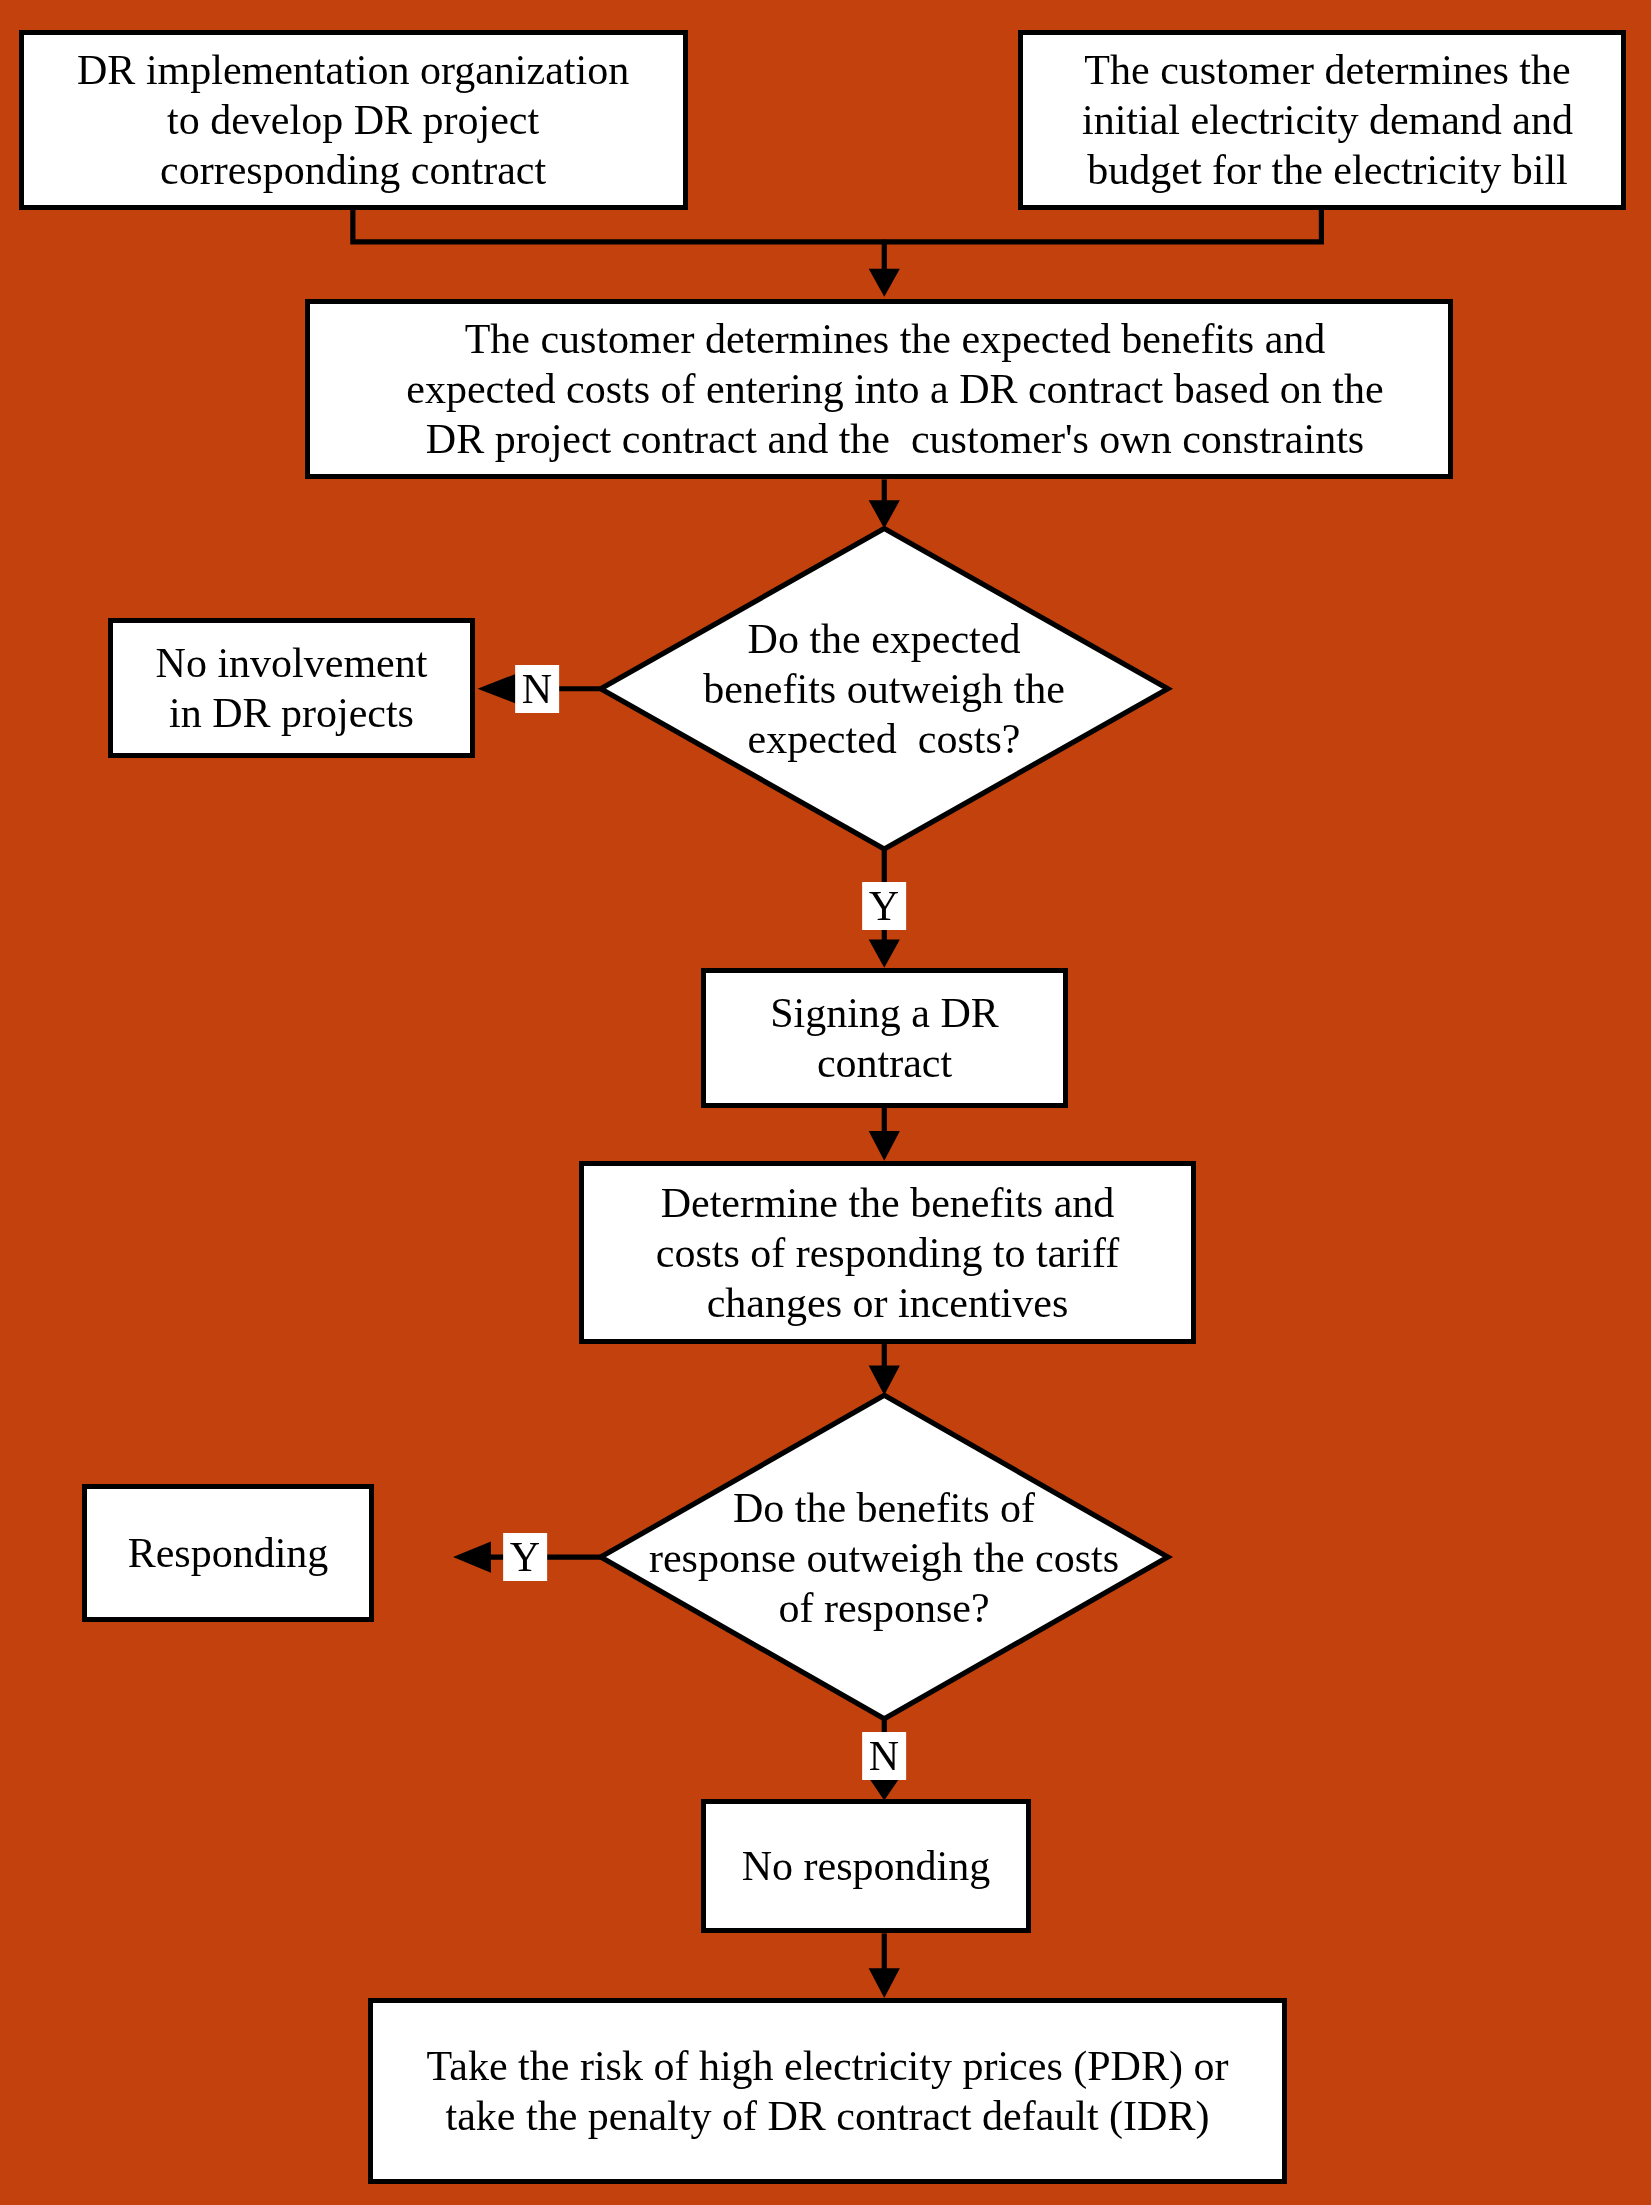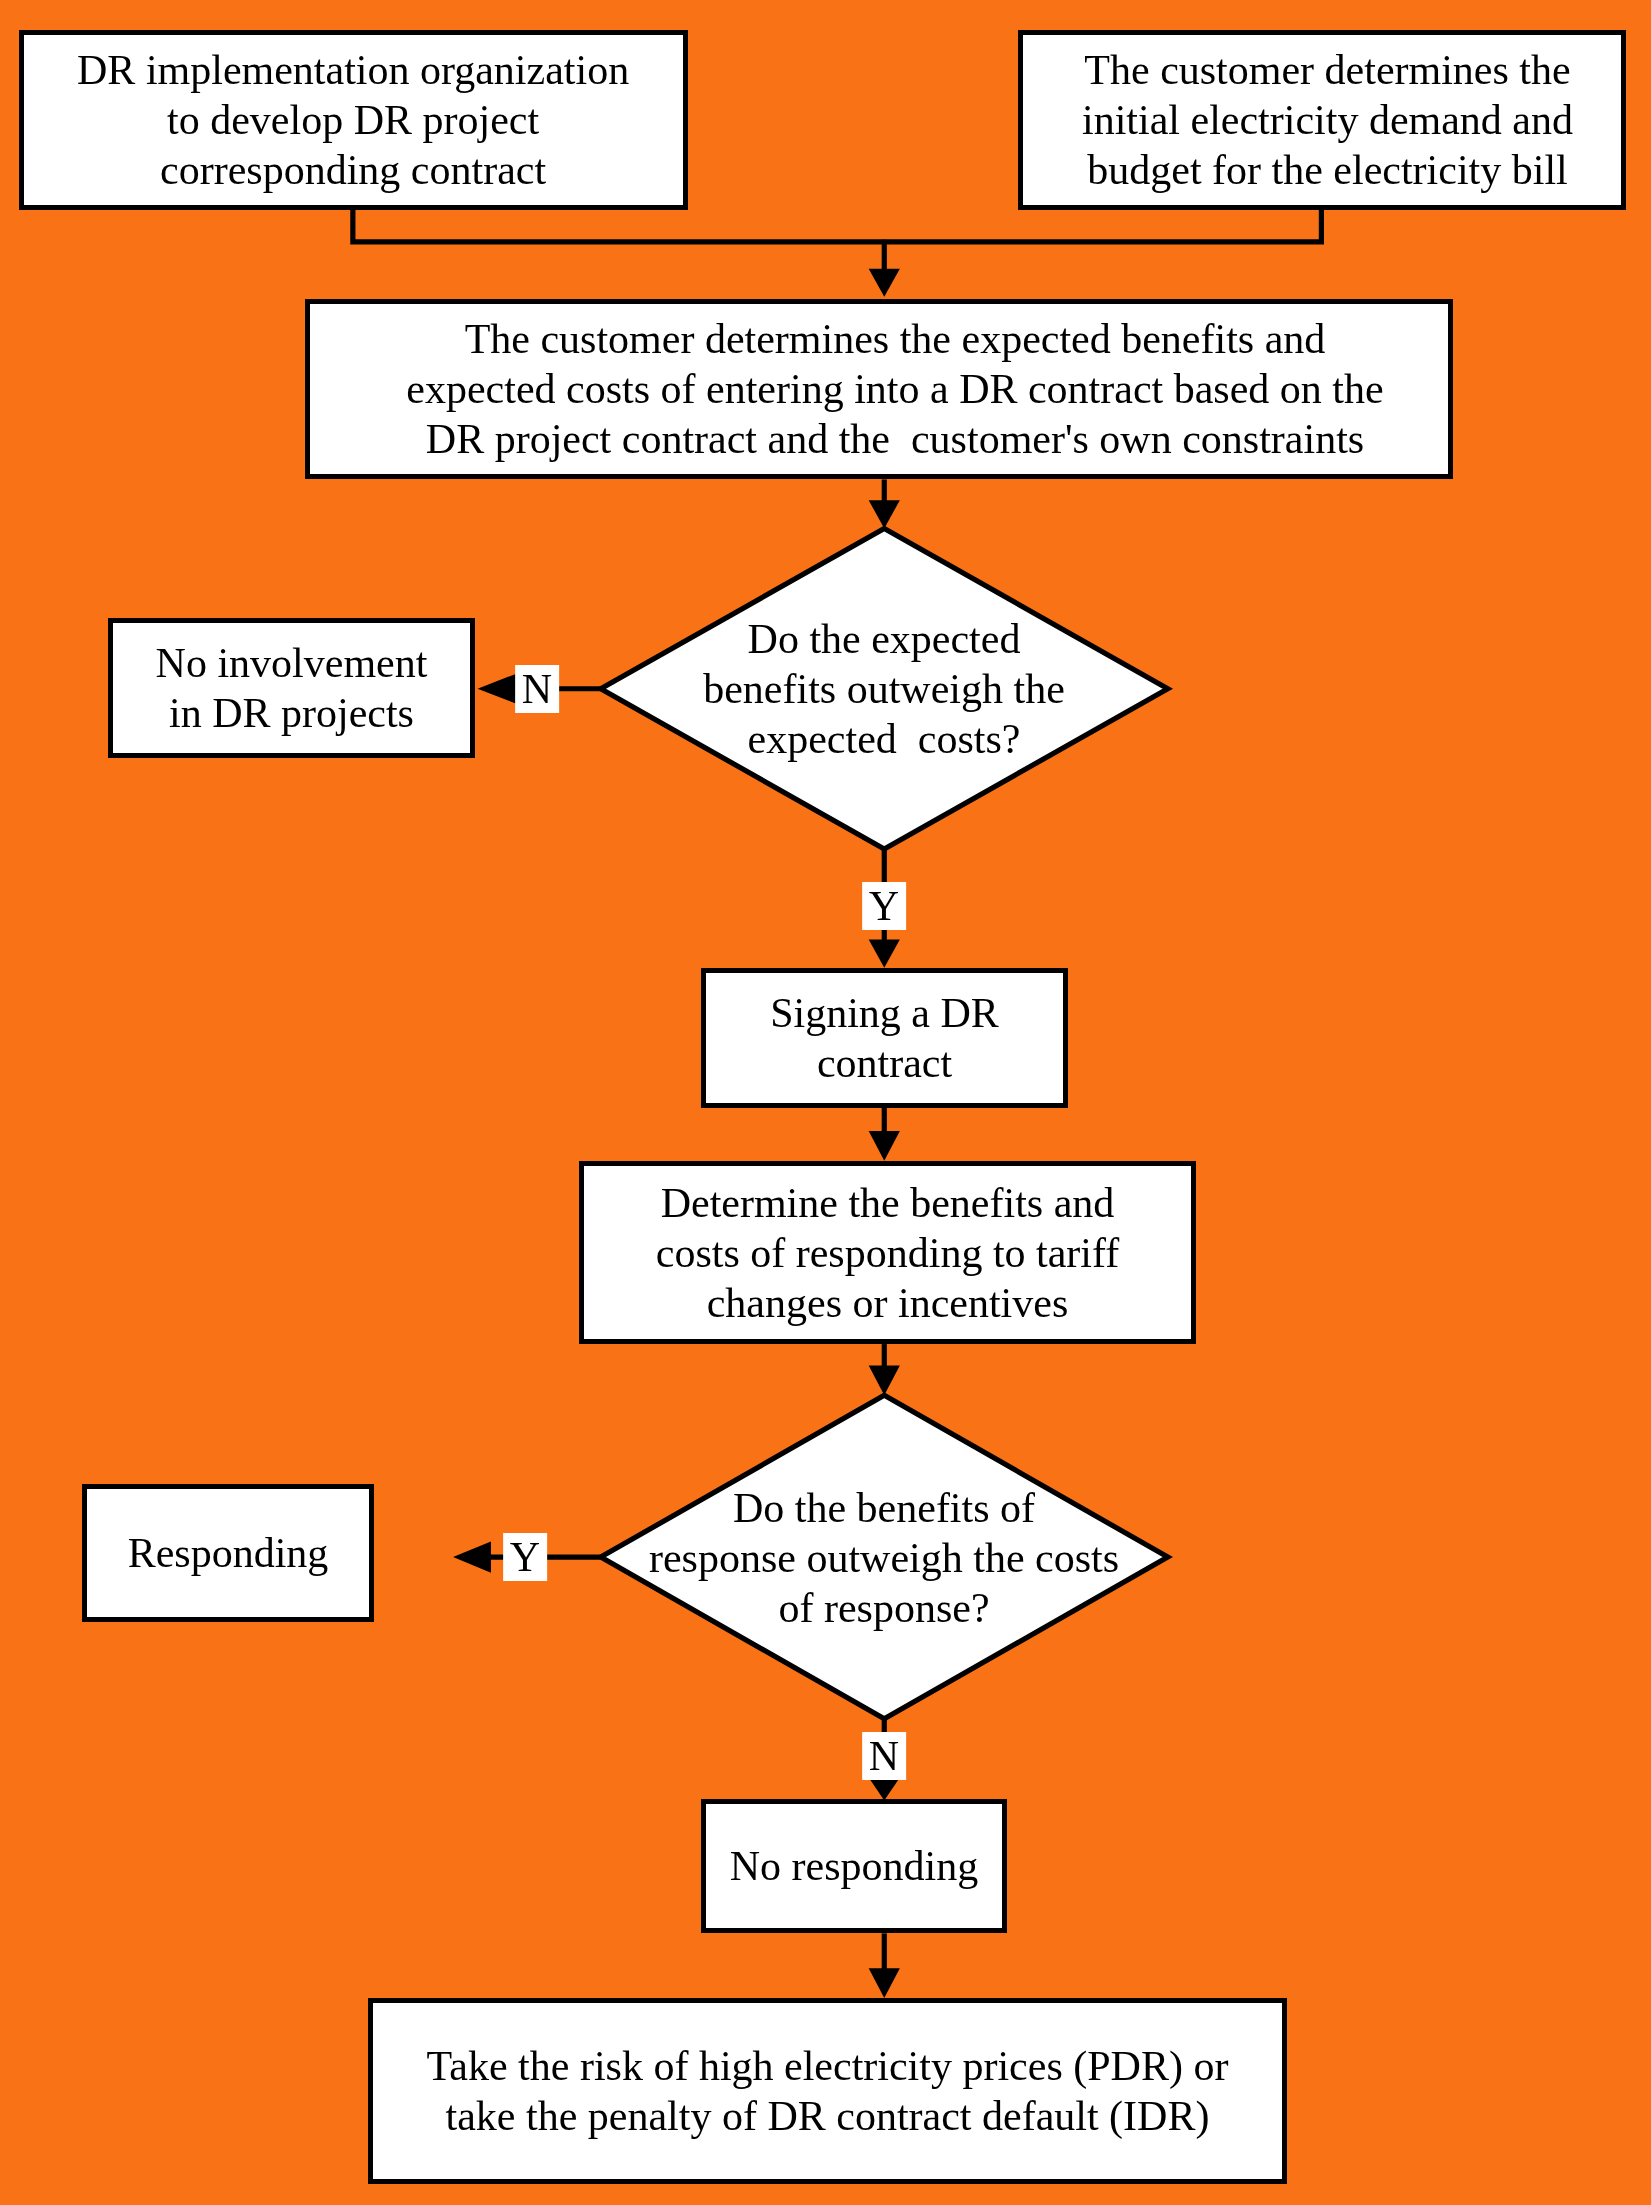--- a/index.html
+++ b/index.html
@@ -1,20 +1,20 @@
 <!DOCTYPE html>
 <html style="font-size:12px"><head>
 <meta charset="utf-8">
 <style>
   html,body{margin:0;padding:0;background:#ffffff;}
   .canvas{
     position:relative;
     width:1652px;
     height:2205px;
-    background:#f97316;
+    background:#c2410c;
     font-family:"Liberation Serif","DejaVu Serif",serif;
     color:#000000;
     overflow:hidden;
   }
   svg.wires{position:absolute;left:0;top:0;z-index:1;}
   .rect-node{
     position:absolute;
     box-sizing:border-box;
     border:5.2px solid #000000;
     background:#ffffff;
@@ -120,21 +120,21 @@
   <div class="rect-node" style="left:579px;top:1161px;width:617px;height:183px;">
     <span>Determine the benefits and
 costs of responding to tariff
 changes or incentives</span>
   </div>
 
   <div class="rect-node" style="left:82px;top:1484px;width:292px;height:138px;">
     <span>Responding</span>
   </div>
 
-  <div class="rect-node" style="left:701px;top:1799px;width:306px;height:134px;">
+  <div class="rect-node" style="left:701px;top:1799px;width:330px;height:134px;">
     <span>No responding</span>
   </div>
 
   <div class="rect-node" style="left:368px;top:1998px;width:919px;height:186px;">
     <span>Take the risk of high electricity prices (PDR) or
 take the penalty of DR contract default (IDR)</span>
   </div>
 
   <div class="diamond-label" style="left:550px;top:610px;width:668px;height:157px;">
     <span>Do the expected

